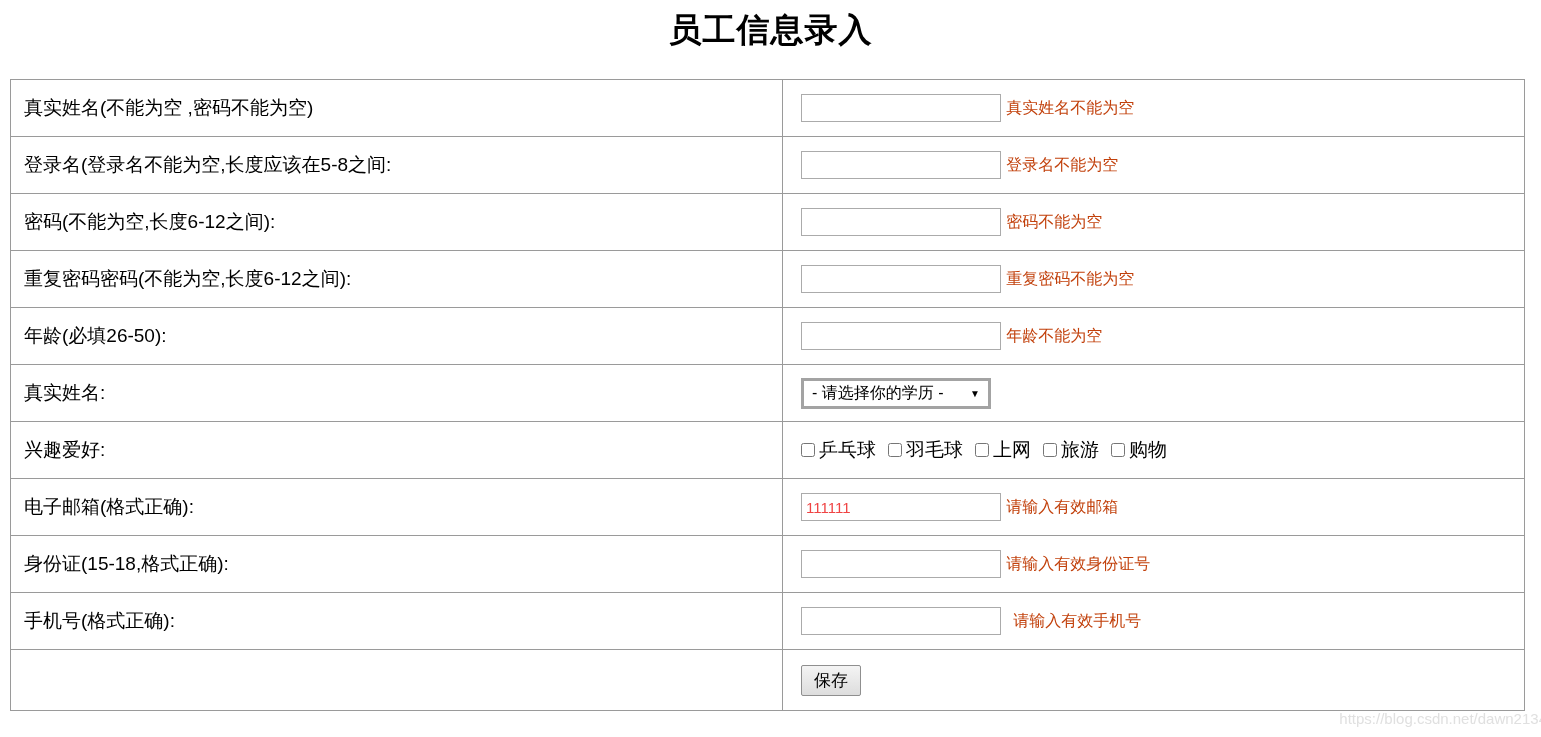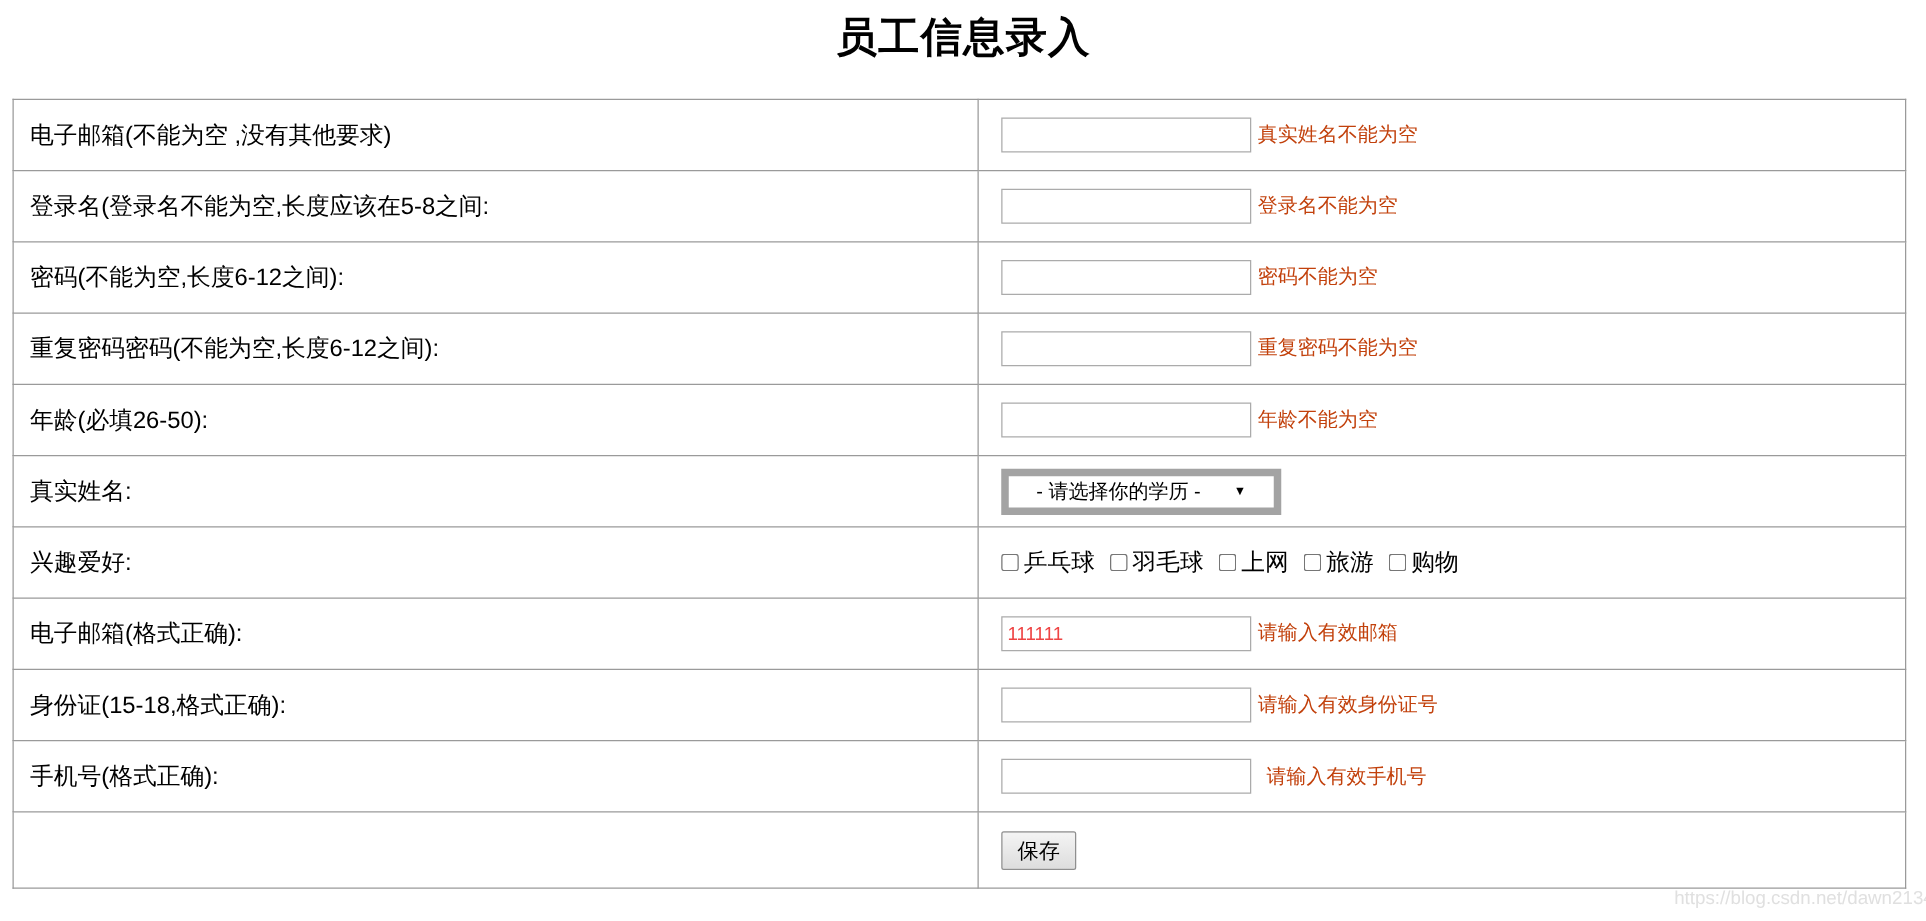--- a/index.html
+++ b/index.html
@@ -80,22 +80,22 @@
     margin: 0 4px 0 0;
     width: 14px;
     height: 14px;
   }
   .select-box {
     display: inline-flex;
     align-items: center;
     justify-content: space-between;
     width: 168px;
     height: 21px;
-    border: 6px solid #a3a3a3;
-    padding: 2px 22px;
+    border: 3px solid #a3a3a3;
+    padding: 2px 8px;
     font-size: 16px;
     color: #000000;
     background: #ffffff;
     cursor: default;
   }
   .select-box .caret {
     font-size: 10px;
     color: #000000;
     margin-left: 8px;
   }
@@ -120,21 +120,21 @@
 </style>
 </head>
 <body>
 
 <h1 class="page-title">员工信息录入</h1>
 
 <table class="form-table">
   <tbody>
 
     <tr>
-      <td class="label-cell">电子邮箱(不能为空 ,没有其他要求)</td>
+      <td class="label-cell">真实姓名(不能为空 ,密码不能为空)</td>
       <td class="field-cell">
         <input type="text" class="text-input" value="" style="">
         <span class="error-text">真实姓名不能为空</span>
       </td>
     </tr>
 
     <tr>
       <td class="label-cell">登录名(登录名不能为空,长度应该在5-8之间:</td>
       <td class="field-cell">
         <input type="text" class="text-input" value="" style="">

